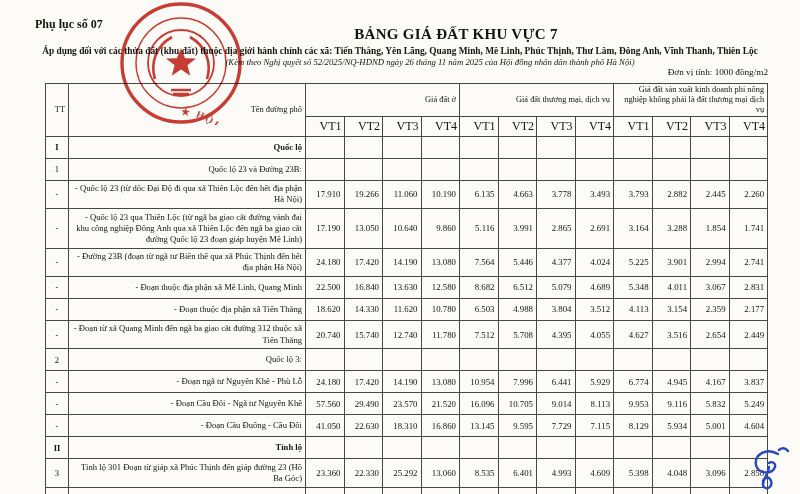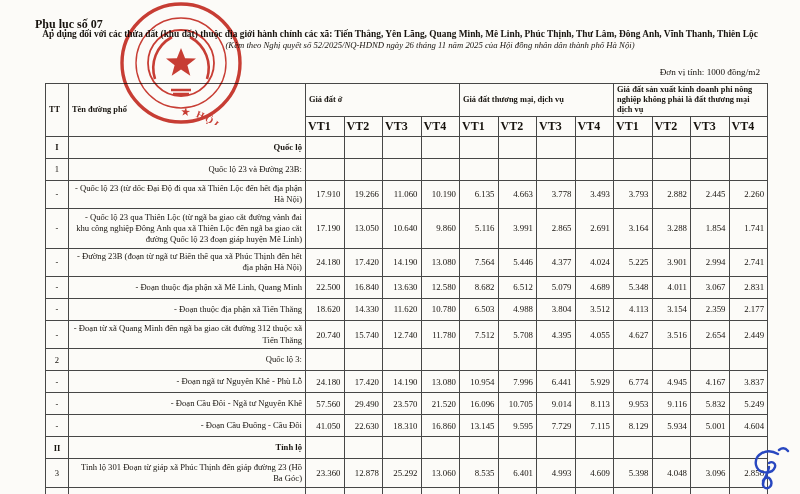--- a/index.html
+++ b/index.html
@@ -6,46 +6,47 @@
   .page{
     position:relative;width:800px;height:494px;overflow:hidden;
     background:#fcfbf8;color:#17130e;
     font-family:"Liberation Serif","DejaVu Serif",serif;
   }
   .appendix{position:absolute;left:35px;top:17px;font-weight:bold;font-size:12px;}
   .doc-header{position:absolute;left:0;top:26px;width:800px;text-align:center;}
   .title{font-size:15px;font-weight:bold;letter-spacing:.3px;padding-left:112px;}
   .subtitle{font-size:9.4px;font-weight:bold;margin-top:3px;}
   .note{font-size:8.7px;font-style:italic;margin-top:1px;padding-left:60px;}
-  .unit{position:absolute;right:40px;top:67px;font-size:9.2px;}
+  .unit{position:absolute;right:32px;top:67px;font-size:9.2px;}
   table.price{
     position:absolute;left:45px;top:83px;width:723px;
     border-collapse:collapse;table-layout:fixed;
     background:transparent;
   }
   .price th,.price td{border:1px solid #474747;font-size:8.6px;padding:1px 2px;overflow:hidden;}
-  .price thead th{font-weight:bold;text-align:left;vertical-align:middle;line-height:1.18;}
+  .price thead th{font-weight:normal;text-align:right;vertical-align:middle;line-height:1.18;}
   .price thead tr.group-row th{height:27px;font-size:8.4px;padding:1px 3px;}
   .price thead tr.vt-row th{height:17px;font-size:12px;}
   .price tbody td{height:16px;vertical-align:middle;}
   .price td.tt{text-align:center;}
   .price td.name{text-align:right;padding:2.5px 3px 2.5px 4px;line-height:1.3;}
   .price td.num{text-align:right;padding-right:3px;font-size:8.8px;}
   .price tr.section td{font-weight:bold;}
   .seal{position:absolute;left:119px;top:1px;width:124px;height:124px;opacity:.9;mix-blend-mode:multiply;}
   .sig{position:absolute;left:744px;top:446px;width:52px;height:46px;}
 </style>
 </head>
 <body>
 
 <div class="page">
 
   <div class="appendix">Phụ lục số 07</div>
 
   <div class="doc-header">
+    <div class="title">BẢNG GIÁ ĐẤT KHU VỰC 7</div>
     <div class="subtitle">Áp dụng đối với các thửa đất (khu đất) thuộc địa giới hành chính các xã: Tiến Thắng, Yên Lãng, Quang Minh, Mê Linh, Phúc Thịnh, Thư Lâm, Đông Anh, Vĩnh Thanh, Thiên Lộc</div>
     <div class="note">(Kèm theo Nghị quyết số 52/2025/NQ-HDND ngày 26 tháng 11 năm 2025 của Hội đồng nhân dân thành phố Hà Nội)</div>
   </div>
 
   <div class="unit">Đơn vị tính: 1000 đồng/m2</div>
 
   <table class="price">
     <colgroup>
       <col style="width:23px">
         <col style="width:237px">
@@ -291,21 +292,21 @@
           <td class="num"></td>
           <td class="num"></td>
           <td class="num"></td>
           <td class="num"></td>
           <td class="num"></td>
         </tr>
         <tr>
           <td class="tt">3</td>
           <td class="name">Tỉnh lộ 301 Đoạn từ giáp xã Phúc Thịnh đến giáp đường 23 (Hồ Ba Góc)</td>
           <td class="num">23.360</td>
-          <td class="num">12.878</td>
+          <td class="num">22.330</td>
           <td class="num">25.292</td>
           <td class="num">13.060</td>
           <td class="num">8.535</td>
           <td class="num">6.401</td>
           <td class="num">4.993</td>
           <td class="num">4.609</td>
           <td class="num">5.398</td>
           <td class="num">4.048</td>
           <td class="num">3.096</td>
           <td class="num">2.858</td>

